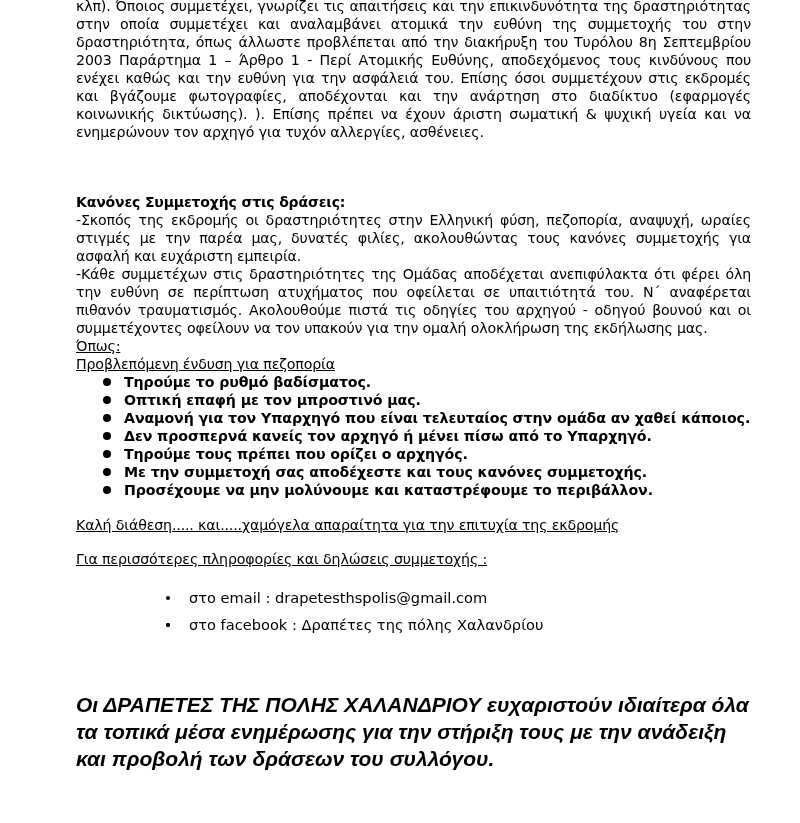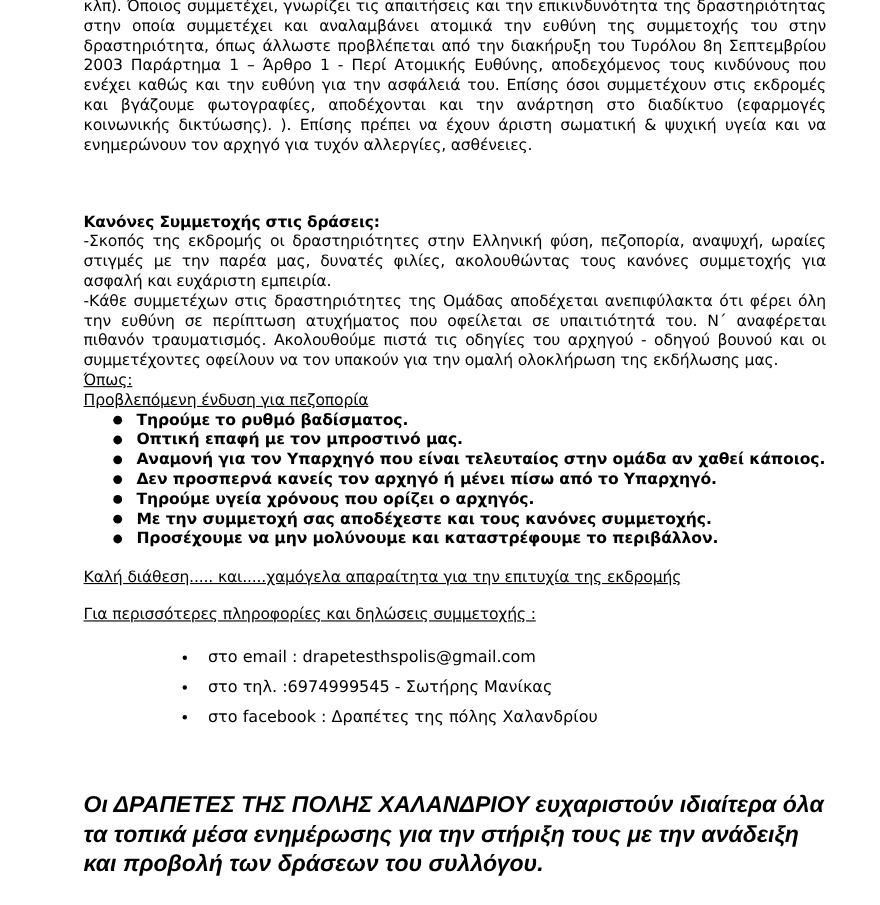--- a/index.html
+++ b/index.html
@@ -113,36 +113,36 @@
   <p class="para last-left">-Σκοπός της εκδρομής οι δραστηριότητες στην Ελληνική φύση,   πεζοπορία, αναψυχή, ωραίες στιγμές με την παρέα μας, δυνατές φιλίες, ακολουθώντας τους κανόνες συμμετοχής για ασφαλή και ευχάριστη εμπειρία.</p>
   <p class="para last-left">-Κάθε συμμετέχων στις δραστηριότητες της Ομάδας αποδέχεται  ανεπιφύλακτα ότι φέρει όλη την ευθύνη σε περίπτωση ατυχήματος που οφείλεται σε υπαιτιότητά του. Ν΄ αναφέρεται πιθανόν τραυματισμός.  Ακολουθούμε πιστά τις οδηγίες του αρχηγού - οδηγού βουνού και οι συμμετέχοντες οφείλουν να τον υπακούν για την ομαλή ολοκλήρωση της εκδήλωσης μας.</p>
   <p class="plain">Όπως:</p>
   <p class="plain">Προβλεπόμενη ένδυση για πεζοπορία</p>
 
   <ul class="rules">
     <li><span class="bullet"></span><span>Τηρούμε το ρυθμό βαδίσματος.</span></li>
     <li><span class="bullet"></span><span>Οπτική επαφή με τον μπροστινό μας.</span></li>
     <li style="text-align-last:left;"><span class="bullet"></span><span>Αναμονή για τον Υπαρχηγό που είναι τελευταίος στην ομάδα αν χαθεί κάποιος.</span></li>
     <li><span class="bullet"></span><span>Δεν προσπερνά κανείς τον αρχηγό ή μένει πίσω από το Υπαρχηγό.</span></li>
-    <li><span class="bullet"></span><span>Τηρούμε υγεία χρόνους που ορίζει ο αρχηγός.</span></li>
+    <li><span class="bullet"></span><span>Τηρούμε τους πρέπει που ορίζει ο αρχηγός.</span></li>
     <li><span class="bullet"></span><span>Με την συμμετοχή σας αποδέχεστε και τους κανόνες συμμετοχής.</span></li>
     <li><span class="bullet"></span><span>Προσέχουμε να μην μολύνουμε και καταστρέφουμε το περιβάλλον.</span></li>
   </ul>
 
   <div class="gap-med"></div>
 
   <p class="plain">Καλή διάθεση..... και.....χαμόγελα απαραίτητα για την επιτυχία της εκδρομής</p>
 
   <div class="gap-small"></div>
 
   <p class="plain">Για περισσότερες πληροφορίες και δηλώσεις συμμετοχής :</p>
 
   <ul class="contacts">
     <li><span class="dot"></span><span>στο email : drapetesthspolis@gmail.com</span></li>
-    <li><span class="dot"></span><span>στο τηλ. :6974999545  - Σωτήρης Μανίκας</span></li>
+    <li><span class="dot"></span></li>
     <li><span class="dot"></span><span>στο facebook : Δραπέτες της πόλης Χαλανδρίου</span></li>
   </ul>
 
   <div class="gap-xl"></div>
 
   <p class="closing">Οι ΔΡΑΠΕΤΕΣ ΤΗΣ ΠΟΛΗΣ ΧΑΛΑΝΔΡΙΟΥ  ευχαριστούν ιδιαίτερα όλα τα τοπικά μέσα ενημέρωσης για την στήριξη τους με την ανάδειξη και προβολή των δράσεων του συλλόγου.</p>
 
 </div>
 
 </body></html>

